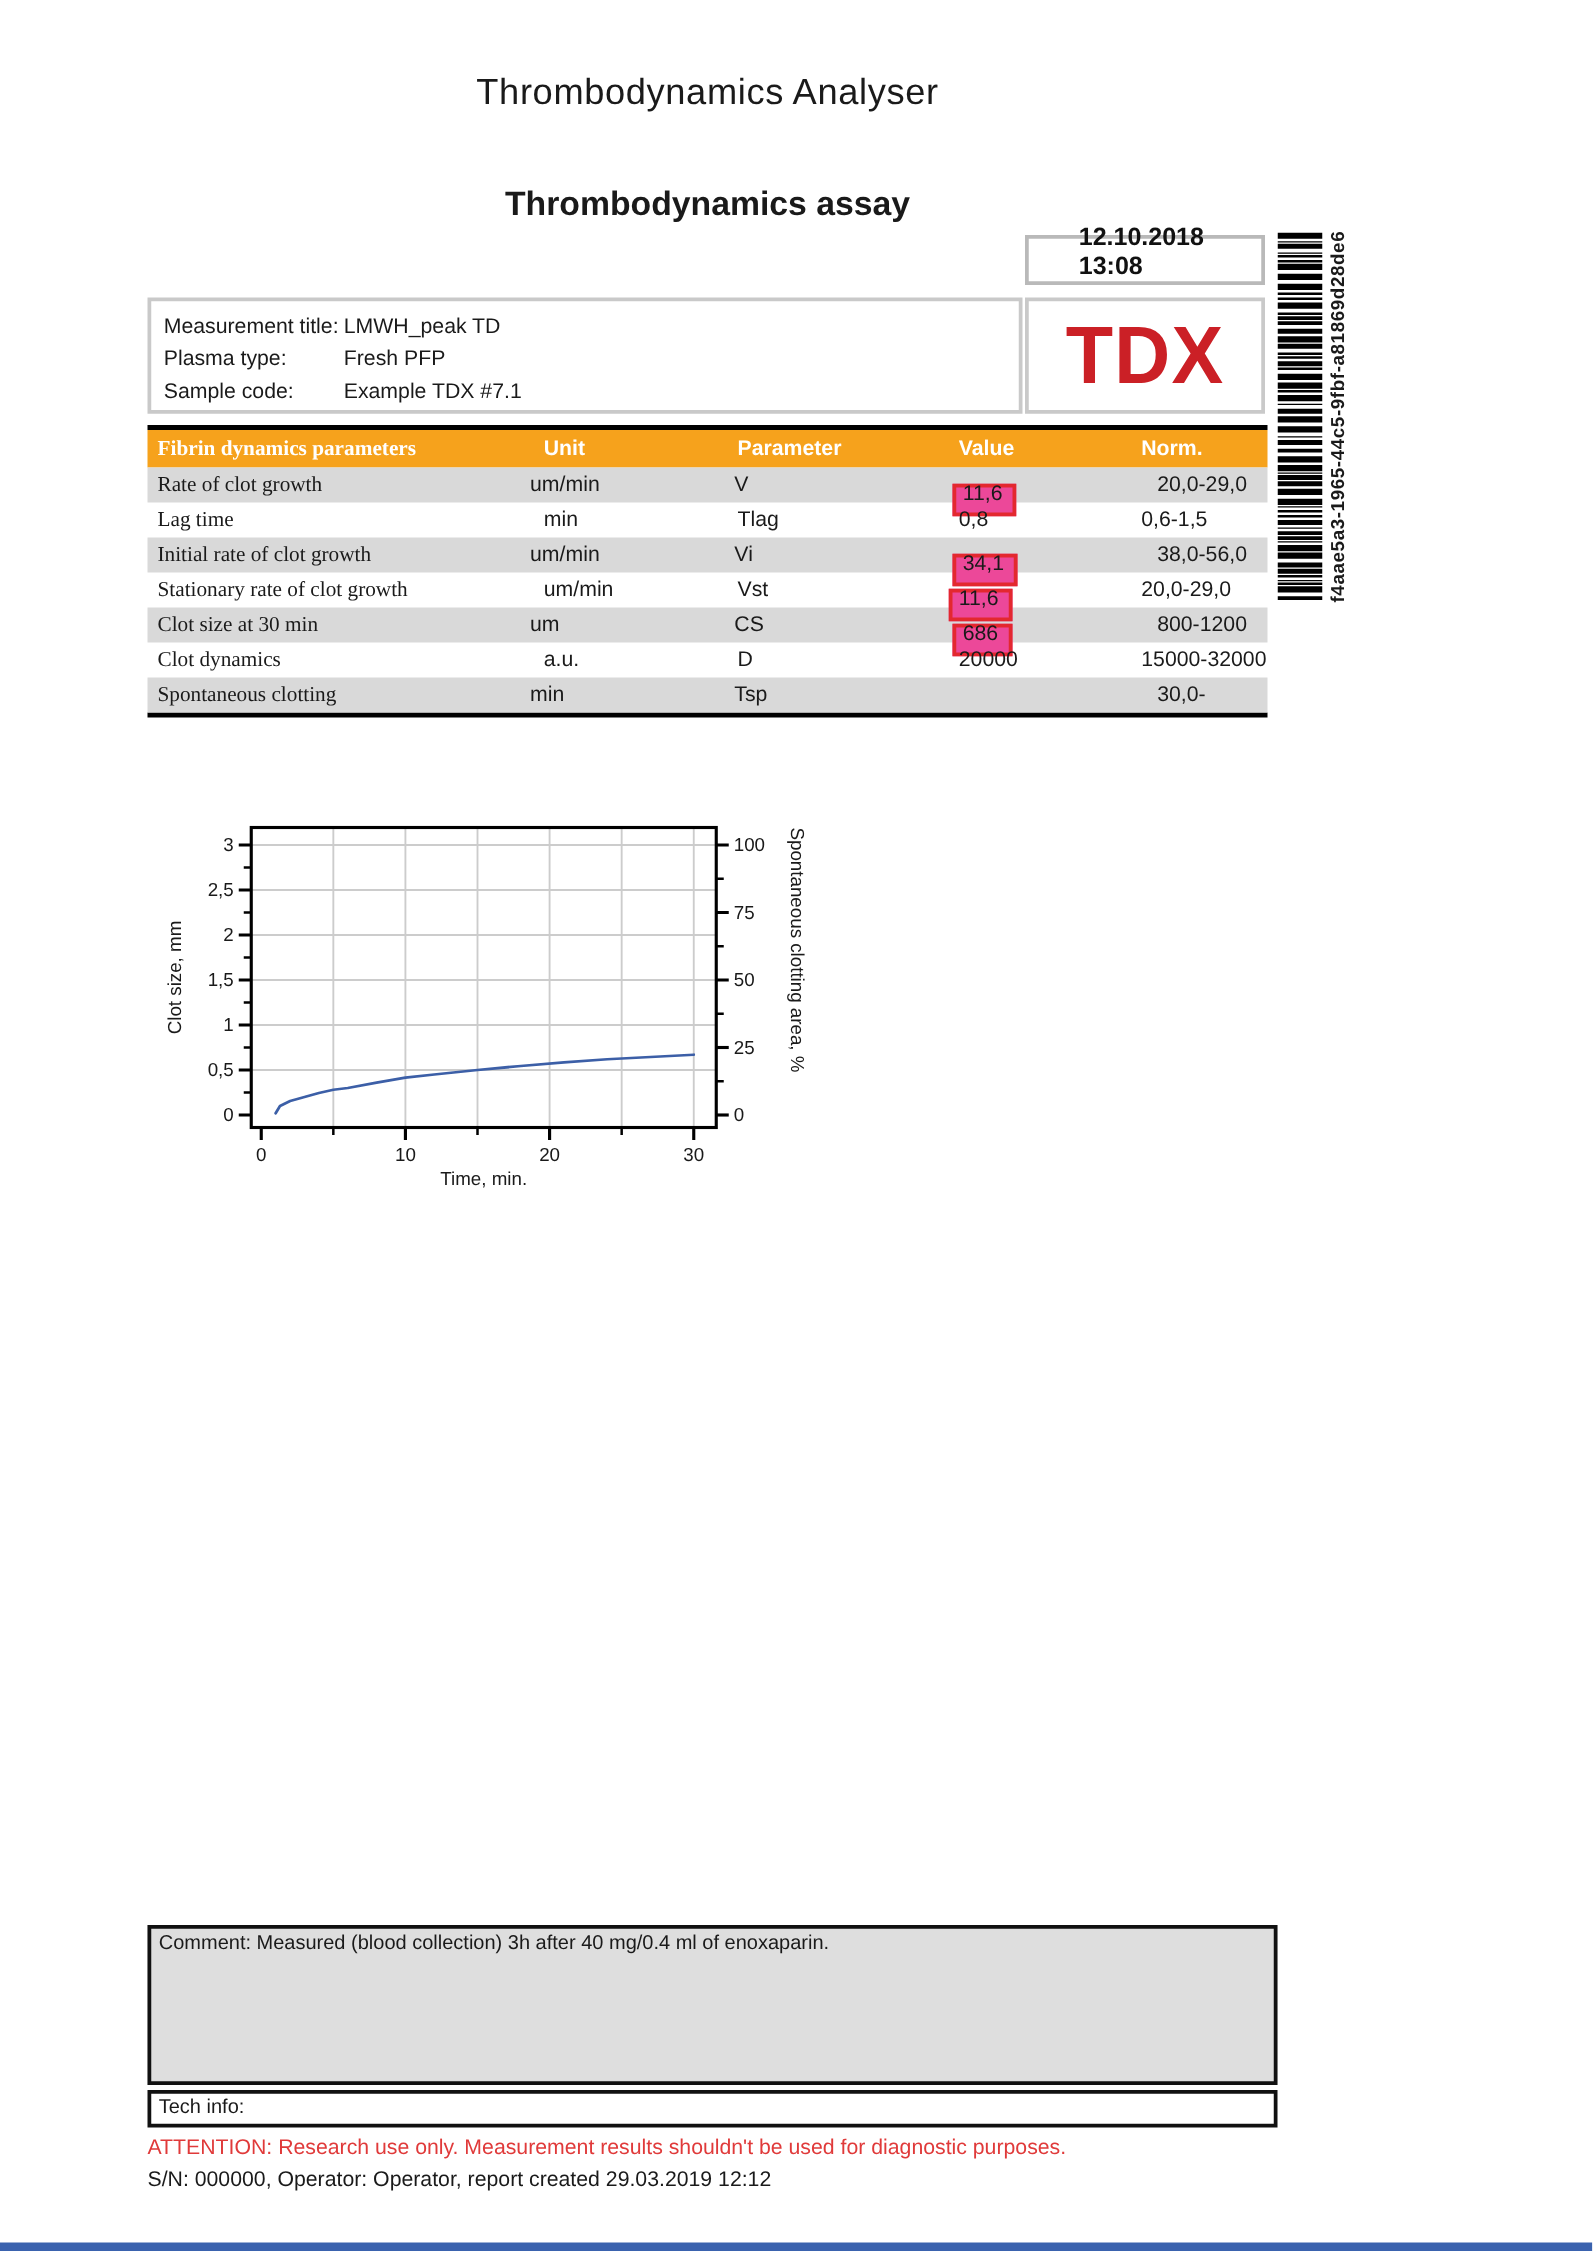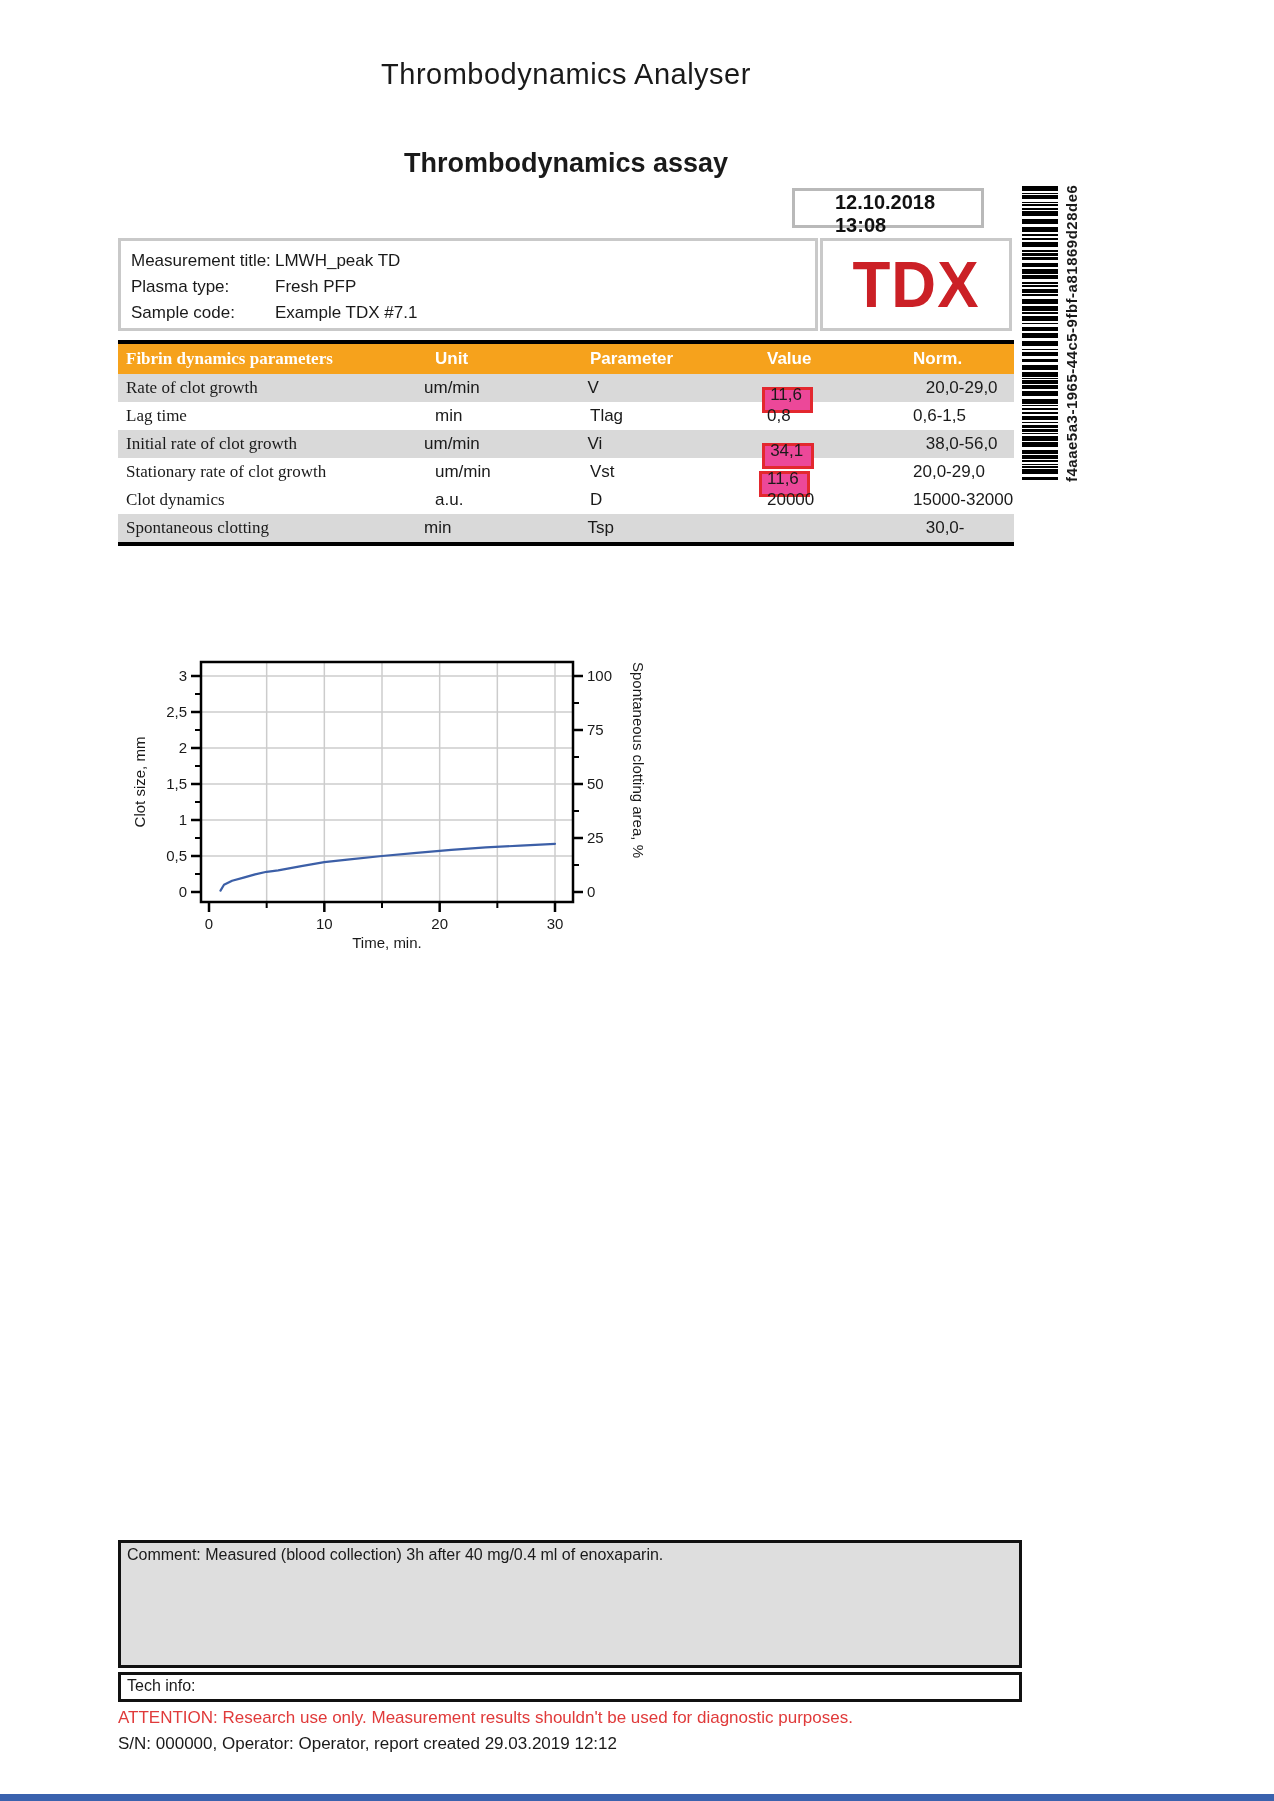--- a/index.html
+++ b/index.html
@@ -4,22 +4,22 @@
 <style>
   html,body{margin:0;padding:0;background:#fff;}
   .page{position:relative;width:1274px;height:1801px;background:#fff;overflow:hidden;
         font-family:"Liberation Sans",sans-serif;color:#1a1a1a;}
 
   .app-title{position:absolute;left:118px;top:58px;width:896px;text-align:center;
              font-size:29px;font-weight:400;letter-spacing:.5px;}
   .report-title{position:absolute;left:118px;top:148px;width:896px;text-align:center;
                 font-size:27px;font-weight:700;}
 
-  .date-box{position:absolute;left:792px;top:188px;width:192px;height:40px;
-            border:3px solid #b9b9b9;box-sizing:border-box;display:flex;align-items:flex-start;
+  .date-box{position:absolute;left:820px;top:188px;width:192px;height:40px;
+            border:3px solid #b9b9b9;box-sizing:border-box;display:flex;align-items:flex-end;
             justify-content:center;font-size:20px;font-weight:700;color:#111;padding-left:40px;}
 
   .info-box{position:absolute;left:118px;top:238px;width:700px;height:93px;
             border:3px solid #c9c9c9;box-sizing:border-box;padding:7px 10px;font-size:17px;}
   .info-row{display:grid;grid-template-columns:144px auto;line-height:26px;}
 
   .logo-box{position:absolute;left:820px;top:238px;width:192px;height:93px;
             border:3px solid #c9c9c9;box-sizing:border-box;display:flex;align-items:center;
             justify-content:center;}
   .logo-text{font-size:62px;font-weight:800;color:var(--brand-red,#cb2026);letter-spacing:1px;
@@ -203,20 +203,27 @@
         <div class="c2">Vi</div>
         <div class="c3"><span class="value-flag">34,1</span></div>
         <div class="c4">38,0-56,0</div>
       </div>
       <div class="t-row">
         <div class="c0">Stationary rate of clot growth</div>
         <div class="c1">um/min</div>
         <div class="c2">Vst</div>
         <div class="c3"><span class="value-flag">11,6</span></div>
         <div class="c4">20,0-29,0</div>
+      </div>
+      <div class="t-row alt">
+        <div class="c0">Clot size at 30 min</div>
+        <div class="c1">um</div>
+        <div class="c2">CS</div>
+        <div class="c3"><span class="value-flag">686</span></div>
+        <div class="c4">800-1200</div>
       </div>
       <div class="t-row">
         <div class="c0">Clot dynamics</div>
         <div class="c1">a.u.</div>
         <div class="c2">D</div>
         <div class="c3">20000</div>
         <div class="c4">15000-32000</div>
       </div>
       <div class="t-row alt">
         <div class="c0">Spontaneous clotting</div>

